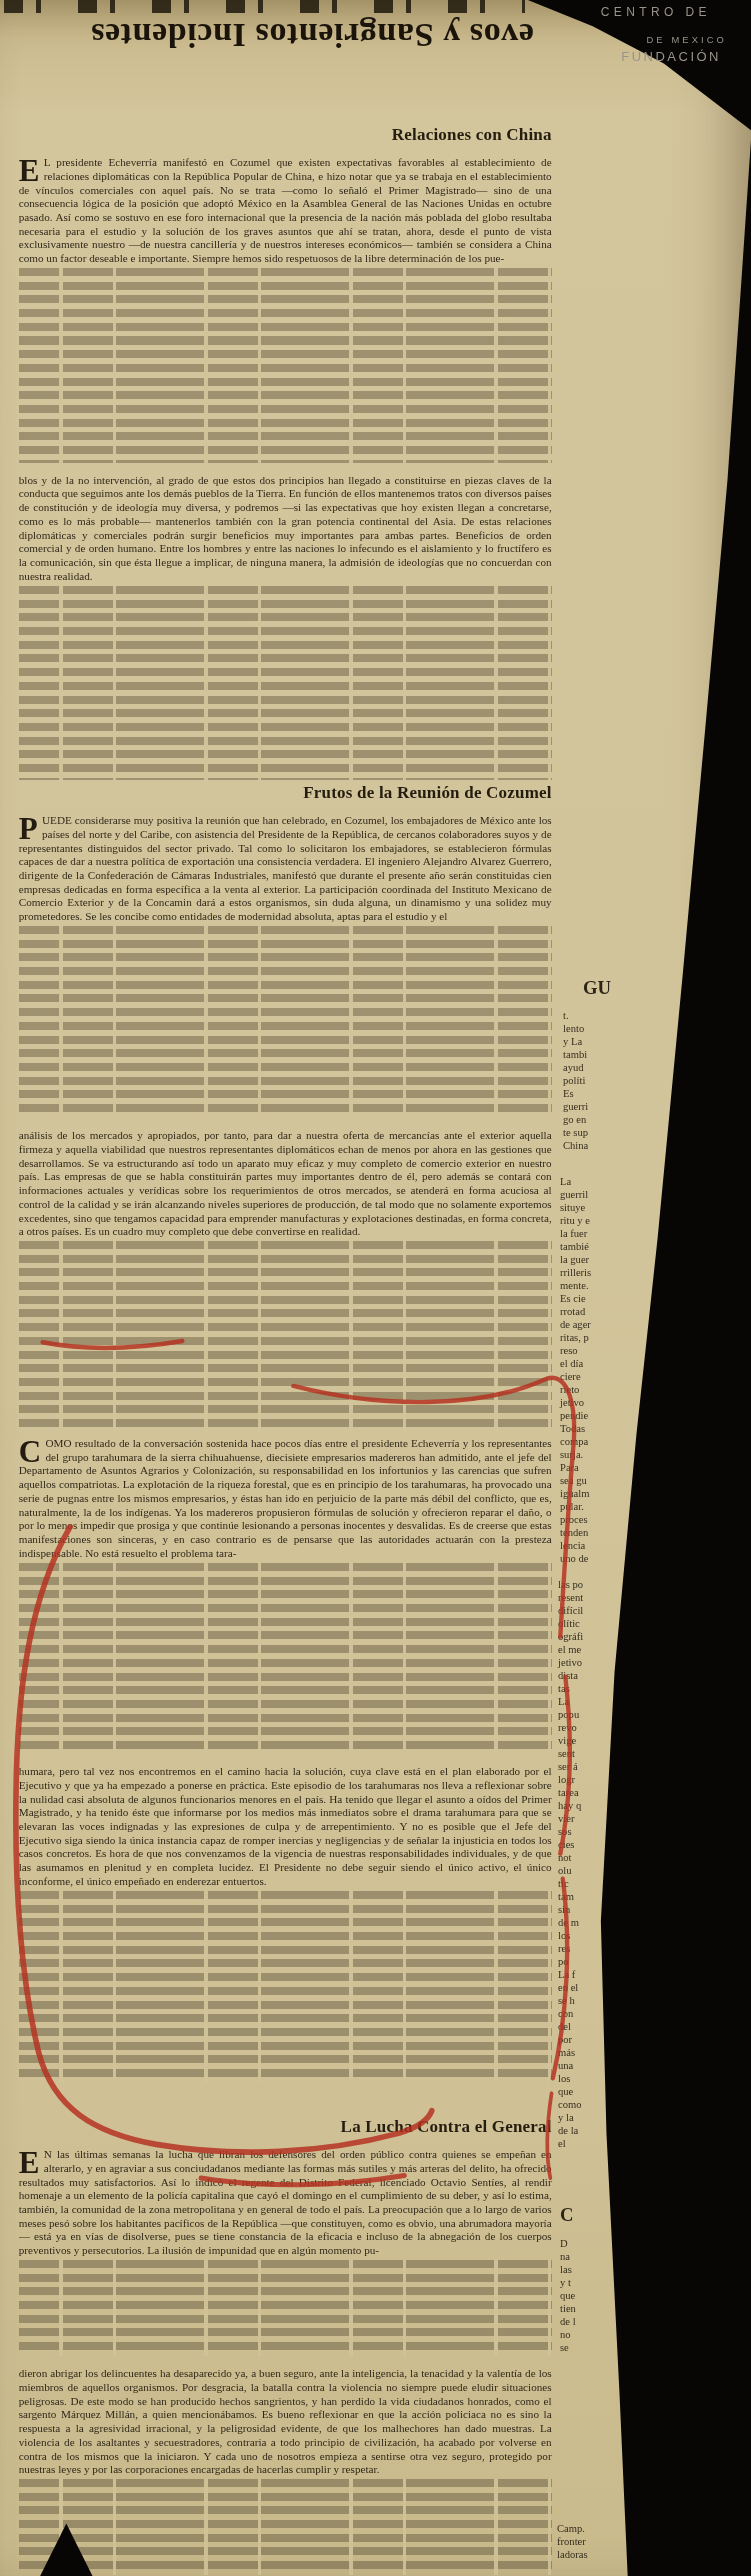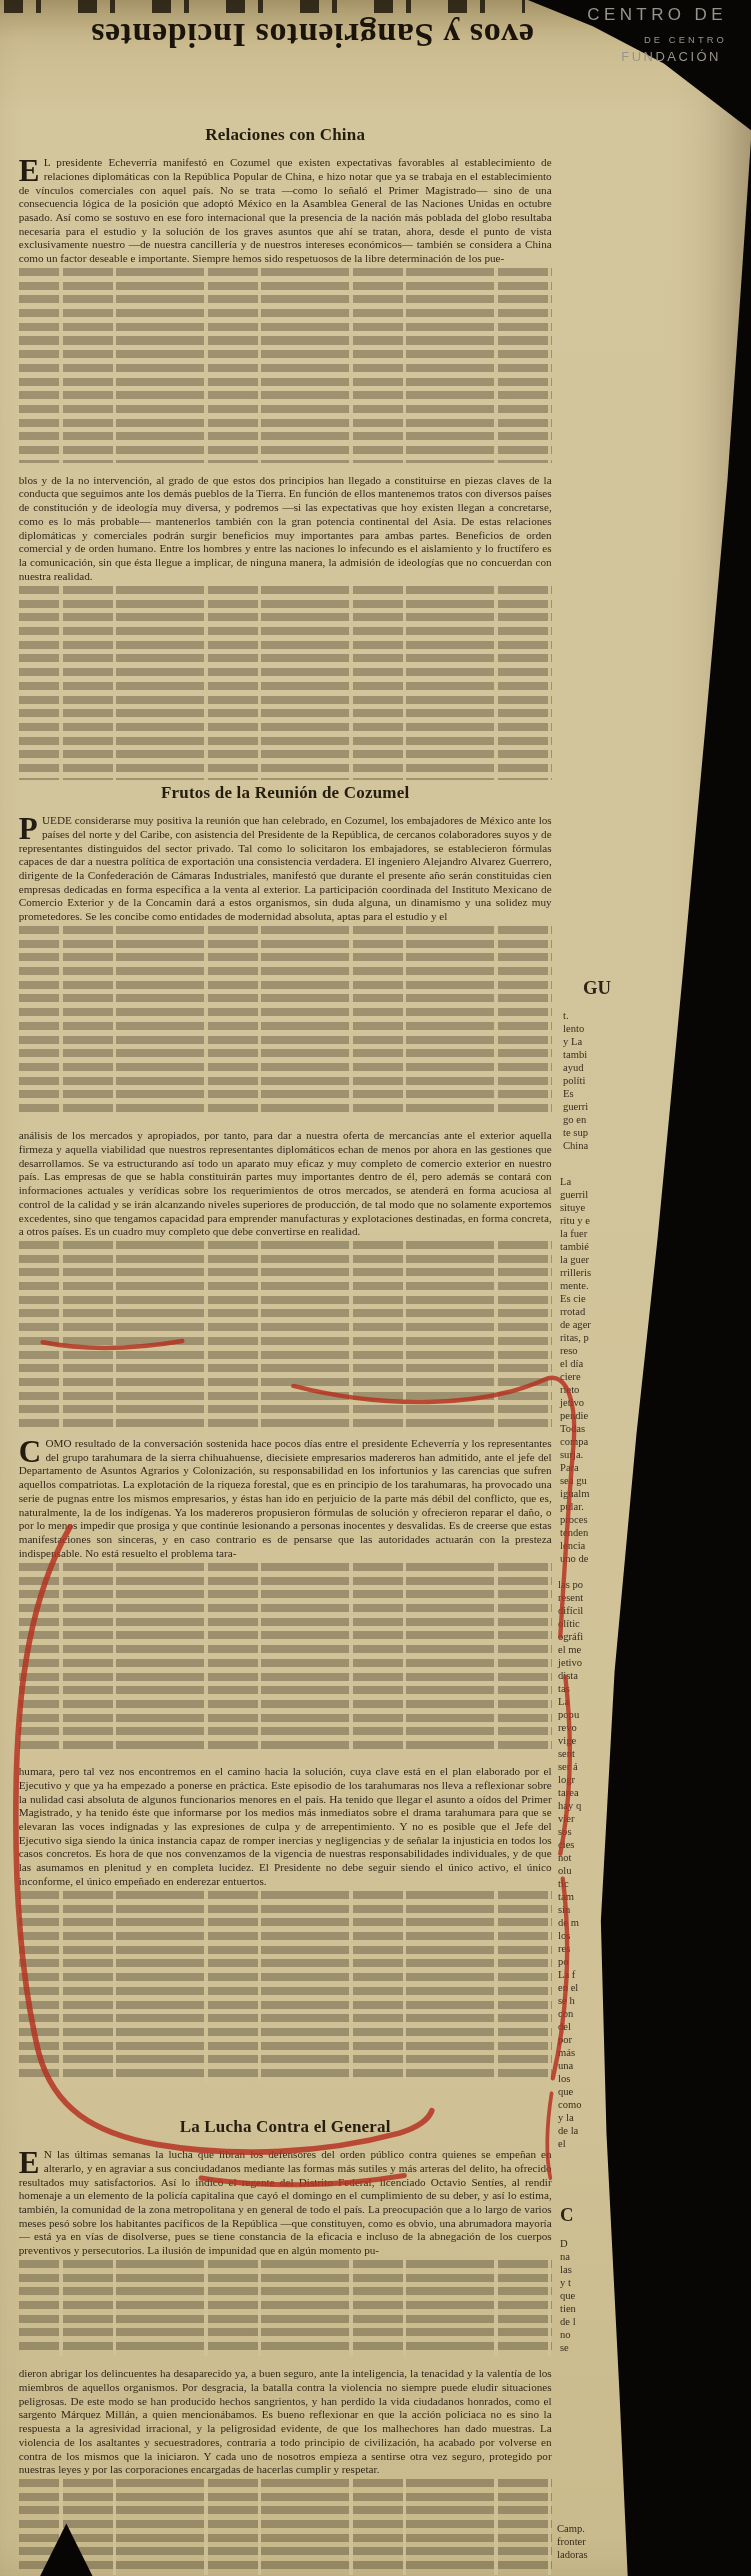--- a/index.html
+++ b/index.html
@@ -10,30 +10,30 @@
         box-shadow:inset -44px 0 56px -25px rgba(74,55,28,.38), inset 0 31px 44px -25px rgba(74,55,28,.30);}
   
   .remnant{position:absolute;top:0;left:3.7px;width:521px;height:12.5px;z-index:1;opacity:.82;
         background:repeating-linear-gradient(90deg,#191307 0 18.7px,transparent 18.7px 32px,#191307 32px 37px,transparent 37px 74px);}
   
   .masthead{position:absolute;top:15px;left:0;width:534px;height:39px;z-index:1;
         transform:rotate(180deg);font-weight:700;font-size:34px;line-height:37px;
         color:#1a140b;white-space:nowrap;letter-spacing:0.6px;}
   
   .stamp{position:absolute;z-index:6;font-family:"Liberation Sans","DejaVu Sans",sans-serif;color:#98948a;}
-  .stamp-1{top:5px;right:25px;font-size:17px;letter-spacing:4.4px;}
+  .stamp-1{top:5px;right:41px;font-size:12px;letter-spacing:4.4px;}
   .stamp-2{top:34px;right:25px;font-size:9.4px;letter-spacing:3.1px;}
   .stamp-3{top:49px;right:31px;font-size:13px;letter-spacing:2.5px;}
   
   .art{position:absolute;left:18.7px;width:533px;z-index:2;color:rgba(32,25,13,.93);}
   .a1{top:125px;height:656px;}
   .a2{top:783px;height:651px;}
   .a3{top:1437px;height:677px;}
   .a4{top:2117px;height:459px;}
-  .title{margin:0 0 11.2px;text-align:center;font-size:17px;font-weight:700;color:#251d0f;letter-spacing:0.2px;}
+  .title{margin:0 0 11.2px;text-align:right;font-size:17px;font-weight:700;color:#251d0f;letter-spacing:0.2px;}
   .cols{display:flex;gap:11.2px;height:calc(100% - 32px);flex-direction:column;}
   .col{flex:1;display:flex;flex-direction:column;overflow:hidden;}
   .col p{margin:0;font-size:11.2px;line-height:13.7px;text-align:justify;hyphens:auto;}
   .lead::first-letter{float:left;font-size:31px;line-height:25px;padding:1.9px 4.4px 0 0;font-weight:700;color:#241c10;}
   
   .textfill{flex:1;margin-top:2.5px;opacity:.8;filter:blur(0.4px);
      background:
        repeating-linear-gradient(90deg, rgba(210,196,154,0) 0 40px, rgba(210,196,154,.95) 40px 44px,
          rgba(210,196,154,0) 44px 94px, rgba(210,196,154,.95) 94px 97px, rgba(210,196,154,0) 97px 145px),
        repeating-linear-gradient(180deg, rgba(48,38,22,.40) 0 8px, rgba(48,38,22,0) 8px 13.7px);}
@@ -225,17 +225,17 @@
     </g>
   </svg>
 
   <svg class="overlay tears" width="752" height="2576" viewBox="0 0 1205 4130">
     <polygon points="846,0 1205,0 1205,210 1064,102 950,42" fill="#070605"></polygon>
     <polygon points="1205,205 1205,4130 1006,4130 993,3840 972,3420 963,3080 985,2680 1020,2300 1054,1985 1094,1565 1132,1150 1166,770 1188,455" fill="#070605"></polygon>
     <polygon points="64,4130 106,4046 148,4130" fill="#070605"></polygon>
   </svg>
 
   <div class="stamp stamp-1">CENTRO DE</div>
-  <div class="stamp stamp-2">DE CENTRO</div>
+  <div class="stamp stamp-2">DE MEXICO</div>
   <div class="stamp stamp-3">FUNDACIÓN</div>
 
 </div>
 
 
 </body></html>

